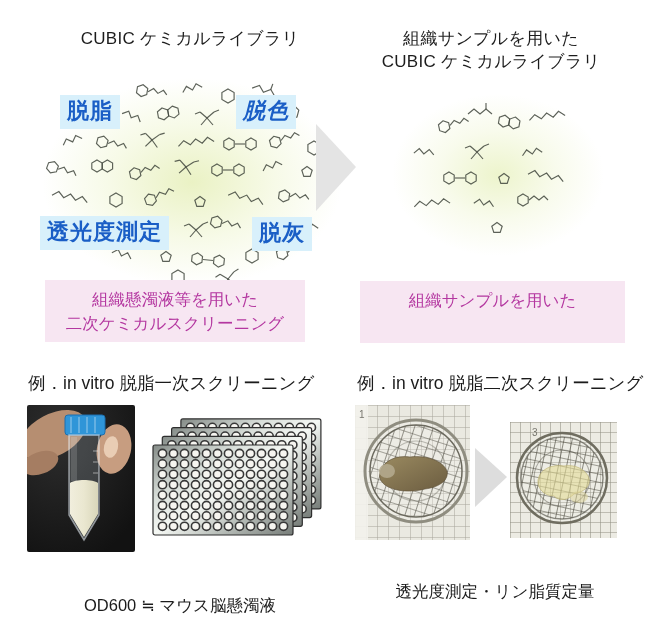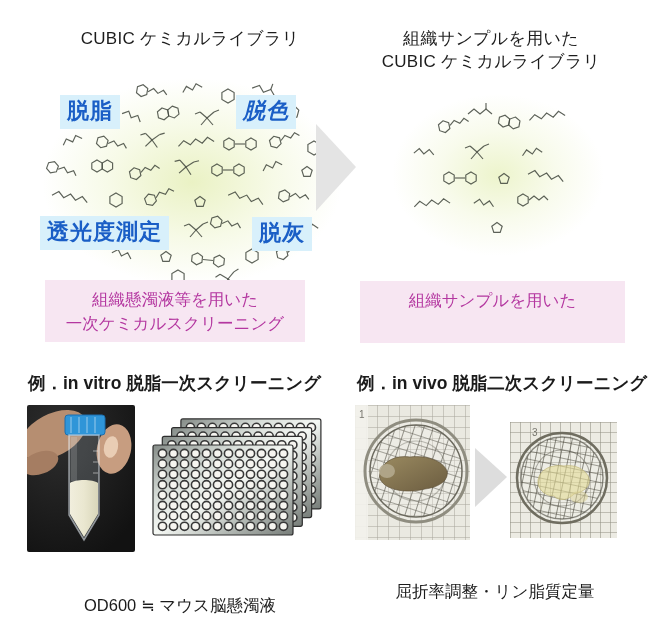--- a/index.html
+++ b/index.html
@@ -10,21 +10,21 @@
   .glow{position:absolute;border-radius:50%;pointer-events:none;}
   .glow.left{left:42px;top:78px;width:300px;height:208px;
     background:radial-gradient(closest-side,rgba(233,241,193,.95),rgba(240,246,212,.55) 55%,rgba(255,255,255,0) 100%);}
   .glow.right{left:392px;top:94px;width:212px;height:162px;
     background:radial-gradient(closest-side,rgba(235,243,199,.9),rgba(242,247,218,.5) 55%,rgba(255,255,255,0) 100%);}
   .clabel{position:absolute;background:var(--label-bg,#d8f0fb);color:var(--label-text,#1a5ec6);
     font-size:22px;font-weight:bold;padding:1px 7px 3px;border-radius:0;letter-spacing:1px;white-space:nowrap;}
   .pinkbox{position:absolute;width:260px;height:62px;box-sizing:border-box;padding-top:7px;
     background:var(--screen-bg,#f7e6f2);color:var(--screen-text,#b437a0);
     font-size:16.5px;line-height:24px;text-align:center;white-space:nowrap;}
-  .example{position:absolute;font-size:17.5px;color:#1b1b1b;white-space:nowrap;font-weight:bold;}
+  .example{position:absolute;font-size:17.5px;color:#1b1b1b;white-space:nowrap;}
   .caption{position:absolute;font-size:16.5px;color:#1b1b1b;text-align:center;white-space:nowrap;}
   svg{display:block;}
   .overlay{position:absolute;left:0;top:0;pointer-events:none;}
 </style>
 </head>
 <body>
 
 <div class="fig" style="--label-bg: #d8f0fb; --label-text: #1a5ec6; --screen-bg: #f7e6f2; --screen-text: #b437a0;">
 
   <div class="abs title" style="left:40px;top:27px;width:300px;">
@@ -265,28 +265,28 @@
     <polygon points="475,448 475,507 507,477" fill="#dddddd"></polygon>
   </svg>
 
   <div class="clabel" style="left:60px;top:95px;">脱脂</div>
   <div class="clabel" style="left:236px;top:95px;font-style:italic;">脱色</div>
   <div class="clabel" style="left:40px;top:216px;">透光度測定</div>
   <div class="clabel" style="left:252px;top:217px;">脱灰</div>
 
   <div class="pinkbox" style="left:45px;top:280px;width:260px;">
     <div>組織懸濁液等を用いた</div>
-    <div>一次ケミカルスクリーニング</div>
+    <div>二次ケミカルスクリーニング</div>
   </div>
   <div class="pinkbox" style="left:360px;top:281px;width:265px;">
     <div>組織サンプルを用いた</div>
   </div>
 
   <div class="example" style="left:28px;top:371px;">例．in vitro 脱脂一次スクリーニング</div>
-  <div class="example" style="left:357px;top:371px;">例．in vivo 脱脂二次スクリーニング</div>
+  <div class="example" style="left:357px;top:371px;">例．in vitro 脱脂二次スクリーニング</div>
 
   <svg class="abs" style="left:27px;top:405px;" width="108" height="147" viewBox="0 0 108 147">
     <defs>
       <radialGradient id="tubeBg" cx="30%" cy="20%" r="90%">
         <stop offset="0" stop-color="#2e2e2e"></stop>
           <stop offset="1" stop-color="#121212"></stop>
       </radialGradient>
       <linearGradient id="milkG" x1="0" y1="0" x2="1" y2="0">
         <stop offset="0" stop-color="#f1eedd"></stop>
           <stop offset=".5" stop-color="#eae7d0"></stop>
@@ -772,15 +772,15 @@
     <circle cx="52" cy="56" r="45" fill="rgba(250,250,244,.15)" stroke="#6f6d60" stroke-width="2.5"></circle>
     <rect width="107" height="116" fill="url(#m2)" clip-path="url(#c2)"></rect>
     <circle cx="52" cy="56" r="41" fill="none" stroke="rgba(70,68,58,.6)" stroke-width="1.4"></circle>
     <circle cx="52" cy="56" r="28" fill="none" stroke="rgba(70,68,58,.4)" stroke-width="1.1"></circle>
     <path d="M28,58 C30,47 42,42 54,44 C66,42 76,48 79,56 C81,64 74,70 64,72 C58,78 50,80 44,74 C34,74 27,66 28,58 Z" fill="rgba(226,218,150,.6)" stroke="rgba(190,180,120,.65)" stroke-width="1"></path>
     <ellipse cx="69" cy="75" rx="9" ry="6" fill="rgba(220,210,150,.5)"></ellipse>
     <text x="22" y="14" font-size="10" fill="#77766e">3</text>
   </svg>
 
   <div class="caption" style="left:30px;top:595px;width:300px;">OD600 ≒ マウス脳懸濁液</div>
-  <div class="caption" style="left:360px;top:581px;width:270px;">屈折率調整・リン脂質定量</div>
+  <div class="caption" style="left:360px;top:581px;width:270px;">透光度測定・リン脂質定量</div>
 
 </div>
 
 </body></html>

